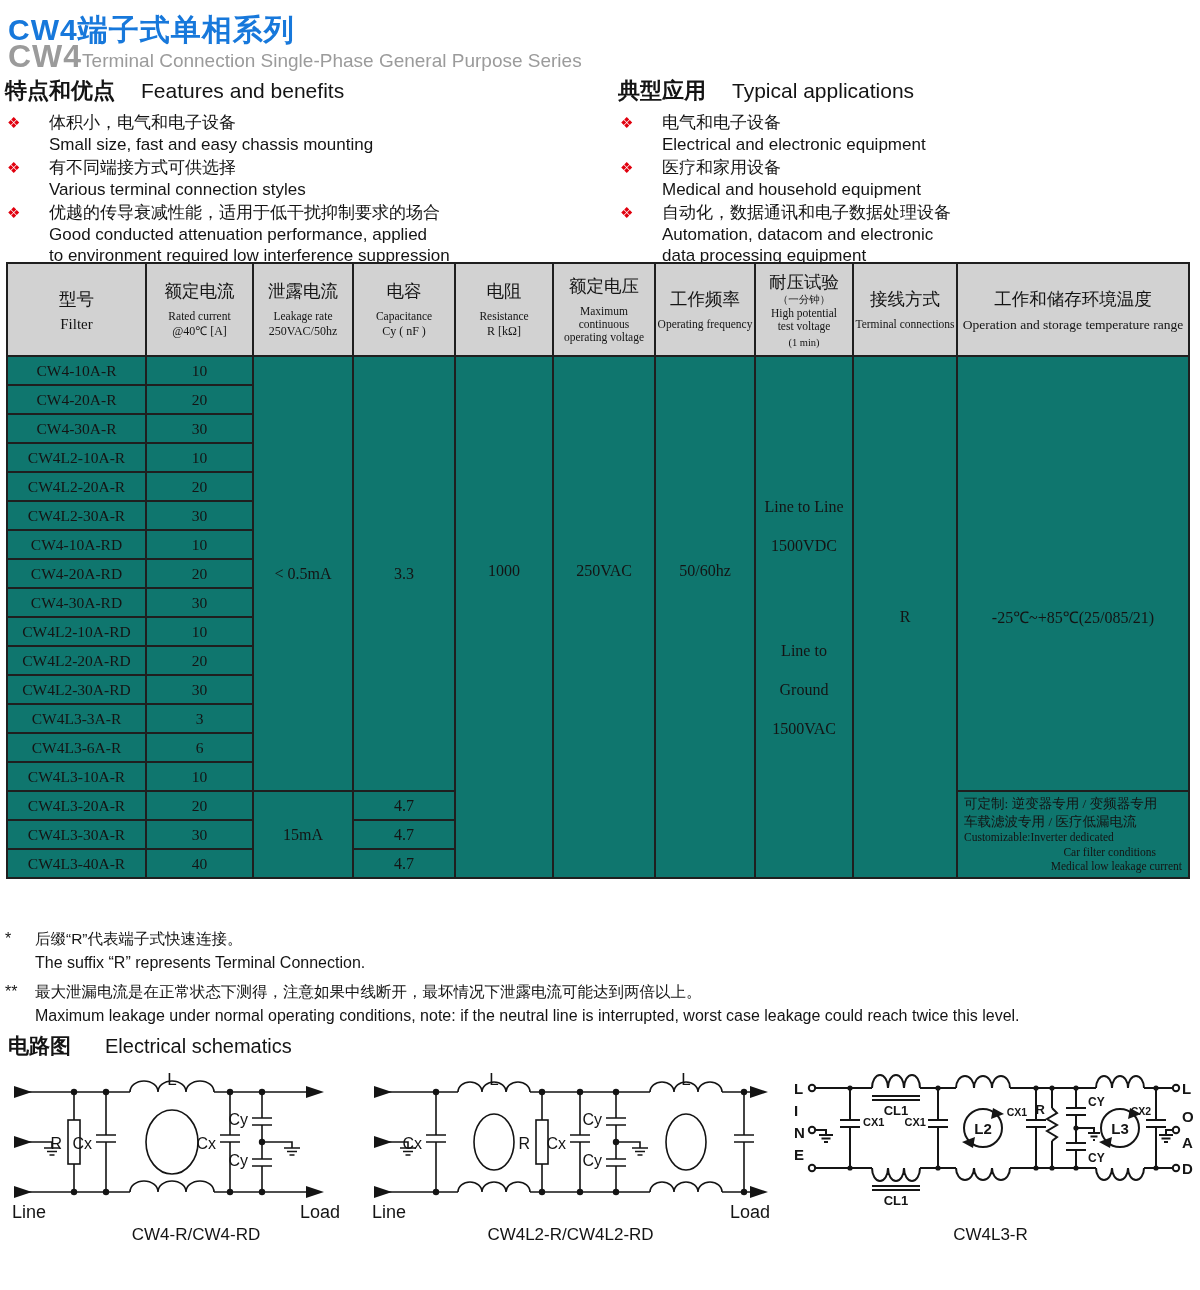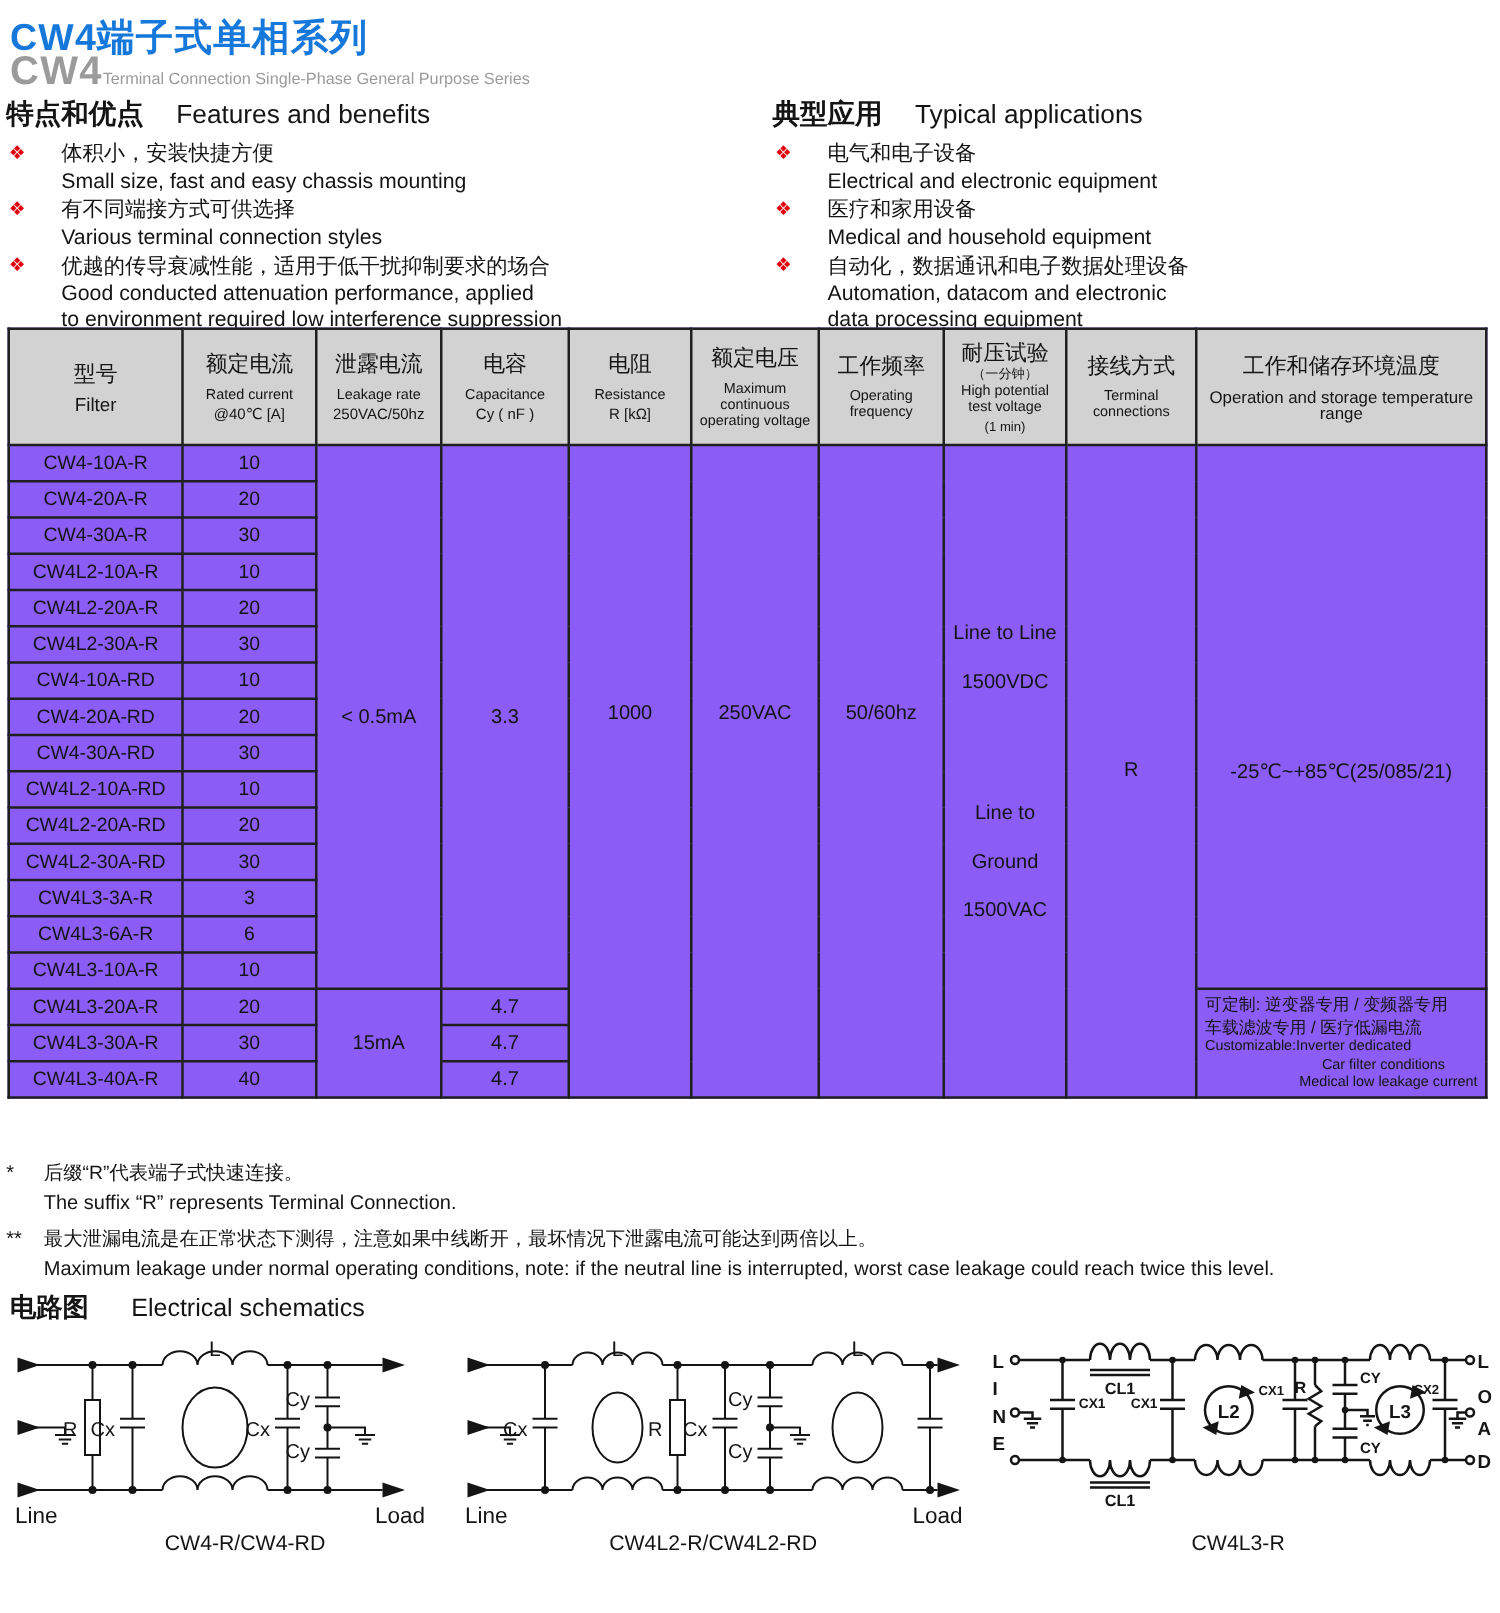--- a/index.html
+++ b/index.html
@@ -7,37 +7,37 @@
   body {
     width:1200px; height:1290px; position:relative; overflow:hidden;
     font-family:"Liberation Sans","DejaVu Sans",sans-serif; color:#141414;
   }
   .abs { position:absolute; }
 
   
   .title-zh { left:8px; top:10px; font-size:30px; font-weight:bold; color:#1778db; letter-spacing:1px;}
   .subtitle { left:8px; top:40px; display:flex; align-items:baseline; color:#9b9b9b; }
   .subtitle .big { font-size:32px; line-height:32px; font-weight:700; letter-spacing:1px;}
-  .subtitle .small { font-size:13px; }
+  .subtitle .small { font-size:19px; }
 
   
   .col-head { display:flex; gap:26px; align-items:baseline; }
   .col-head .zh { font-size:22px; font-weight:600; }
   .col-head .en { font-size:21px; font-weight:500; }
   .features { left:5px; top:76px; width:600px; }
   .applications { left:618px; top:76px; width:578px; }
   .bullets { margin-top:6px; }
   .b-item { display:grid; grid-template-columns:44px 1fr; margin-bottom:2px; }
   .b-glyph { color:#e1000e; font-size:15px; line-height:22px; padding-left:2px; }
   .b-zh { font-size:17px; line-height:22px; }
   .b-en { grid-column:2; font-size:17px; line-height:21px; white-space:pre-line; }
 
   
   .spec-table { left:6px; top:262px; }
-  table { border-collapse:collapse; table-layout:fixed; width:1182px; background:#8b5cf6; }
+  table { border-collapse:collapse; table-layout:fixed; width:1182px; background:#0f766e;font-family:Liberation Serif, serif; }
   th, td { border:2px solid #1f1f1f; text-align:center; padding:0; }
   thead th { background:#d2d2d2; height:93px; vertical-align:middle; font-weight:normal; }
   .hz  { font-size:17.5px; line-height:21px; }
   .he  { font-size:11.5px; line-height:13px; margin-top:8px; white-space:pre-line; }
   .hs  { font-size:12px; line-height:13px; margin-top:2px; }
   .hzs { font-size:10.5px; line-height:11px; margin-top:1px; }
   tbody td { height:29px; font-size:15.5px; vertical-align:middle; }
   td.val { font-size:16px;border-radius:26px; }
   .shift-up   { transform:translateY(-46px); }
   .shift-down { transform:translateY(43px); }
@@ -73,21 +73,21 @@
 </div>
 
 <div class="abs features">
   <div class="col-head">
     <span class="zh">特点和优点</span>
     <span class="en">Features and benefits</span>
   </div>
   <div class="bullets">
     <div class="b-item">
       <span class="b-glyph">❖</span>
-      <span class="b-zh">体积小，安装快捷方便</span>
+      <span class="b-zh">体积小，电气和电子设备</span>
       <span class="b-en">Small size, fast and easy chassis mounting</span>
     </div>
     <div class="b-item">
       <span class="b-glyph">❖</span>
       <span class="b-zh">有不同端接方式可供选择</span>
       <span class="b-en">Various terminal connection styles</span>
     </div>
     <div class="b-item">
       <span class="b-glyph">❖</span>
       <span class="b-zh">优越的传导衰减性能，适用于低干扰抑制要求的场合</span>

